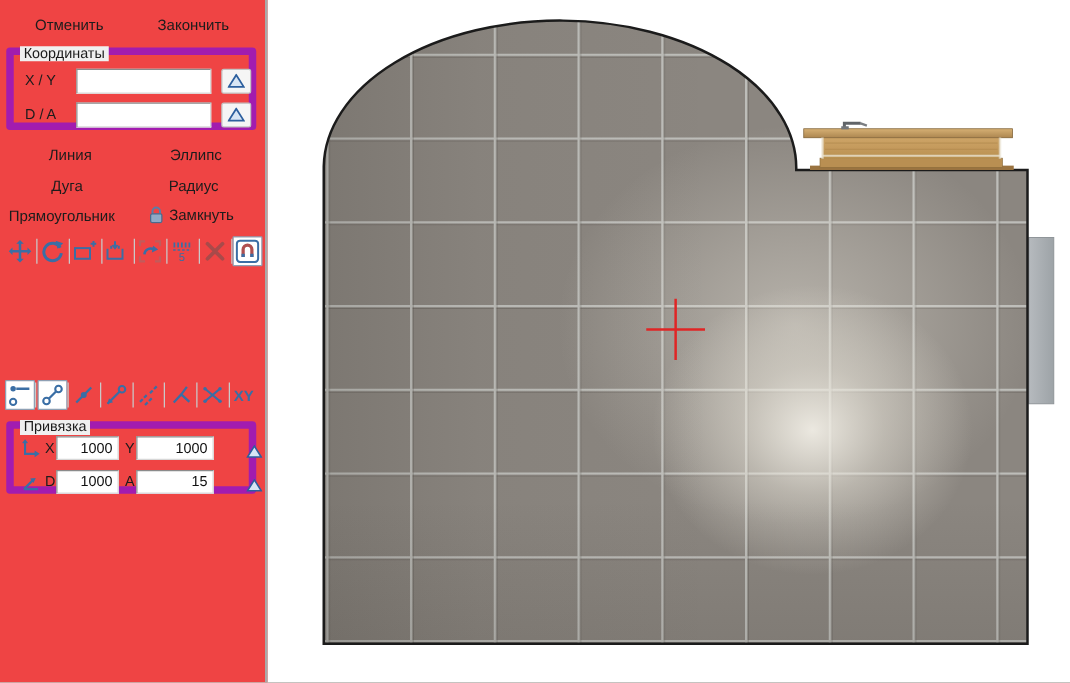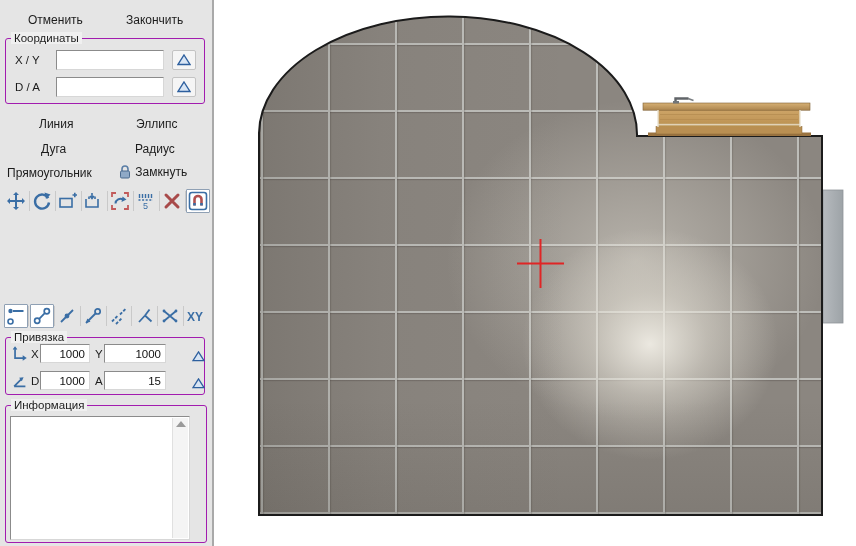--- a/index.html
+++ b/index.html
@@ -5,30 +5,30 @@
   html,body{margin:0;padding:0;}
   body{
     width:856px;height:546px;position:relative;overflow:hidden;
     background:#ffffff;
     font-family:"Liberation Sans", sans-serif;
     -webkit-font-smoothing:antialiased;
   }
   
   .panel{
     position:absolute;left:0;top:0;width:214px;height:546px;
-    background:#e5e5e5;
+    background:#ef4444;
     border-right:2px solid #a9a9a9;
     box-sizing:border-box;
   }
   .flatbtn{
     position:absolute;font-size:12px;color:#1c1c1c;cursor:default;
     line-height:14px;
   }
   .group{
-    position:absolute;border:1px solid #a21caf;border-radius:3px;
+    position:absolute;border:6px solid #a21caf;border-radius:3px;
     box-sizing:border-box;
     text-decoration:underline;
   }
   .legend{
     position:absolute;top:-7px;left:5px;background:#f0f0f0;
     padding:0 3px;font-size:11.5px;color:#1c1c1c;white-space:nowrap;
   }
   .lbl{position:absolute;font-size:11.5px;color:#1c1c1c;white-space:nowrap;text-align:center;}
   .tbx{
     position:absolute;height:20px;background:#ffffff;
@@ -256,29 +256,20 @@
     <input class="tbx" style="left: 34px; top: 33px; width: 50px; height: 19px;" value="1000">
     <span class="lbl" style="left:89px;top:37px">A</span>
     <input class="tbx" style="left: 98px; top: 33px; width: 62px; height: 19px;" value="15">
     <button class="dbtn flat" style="left:182px;top:35px">
       <svg class="sicon" width="13" height="11" viewBox="0 0 14 12">
           <polygon points="7,1 13,10.5 1,10.5" fill="#d8e5f4" stroke="#2d5f9e" stroke-width="1.4"></polygon>
         </svg>
     </button>
   </div>
 
-  <div class="group" style="left:5px;top:405px;width:202px;height:138px">
-    <span class="legend">Информация</span>
-    <div class="infoarea" style="left:4px;top:10px;width:180px;height:124px">
-      <span></span>
-      <div class="scrollstrip">
-        <div class="scroll-up"></div>
-      </div>
-    </div>
-  </div>
 </div>
 
 <div class="canvas-wrap">
 <svg width="640" height="546" viewBox="0 0 640 546">
   <defs>
     <clipPath id="wallclip">
       <path d="M43 515 L43 133 A189 118 0 0 1 421 136 L606 136 L606 515 Z"></path>
     </clipPath>
     <pattern id="grid" x="45" y="43" width="67" height="67" patternUnits="userSpaceOnUse">
       <rect width="67" height="2" fill="#bdbdb9"></rect>

